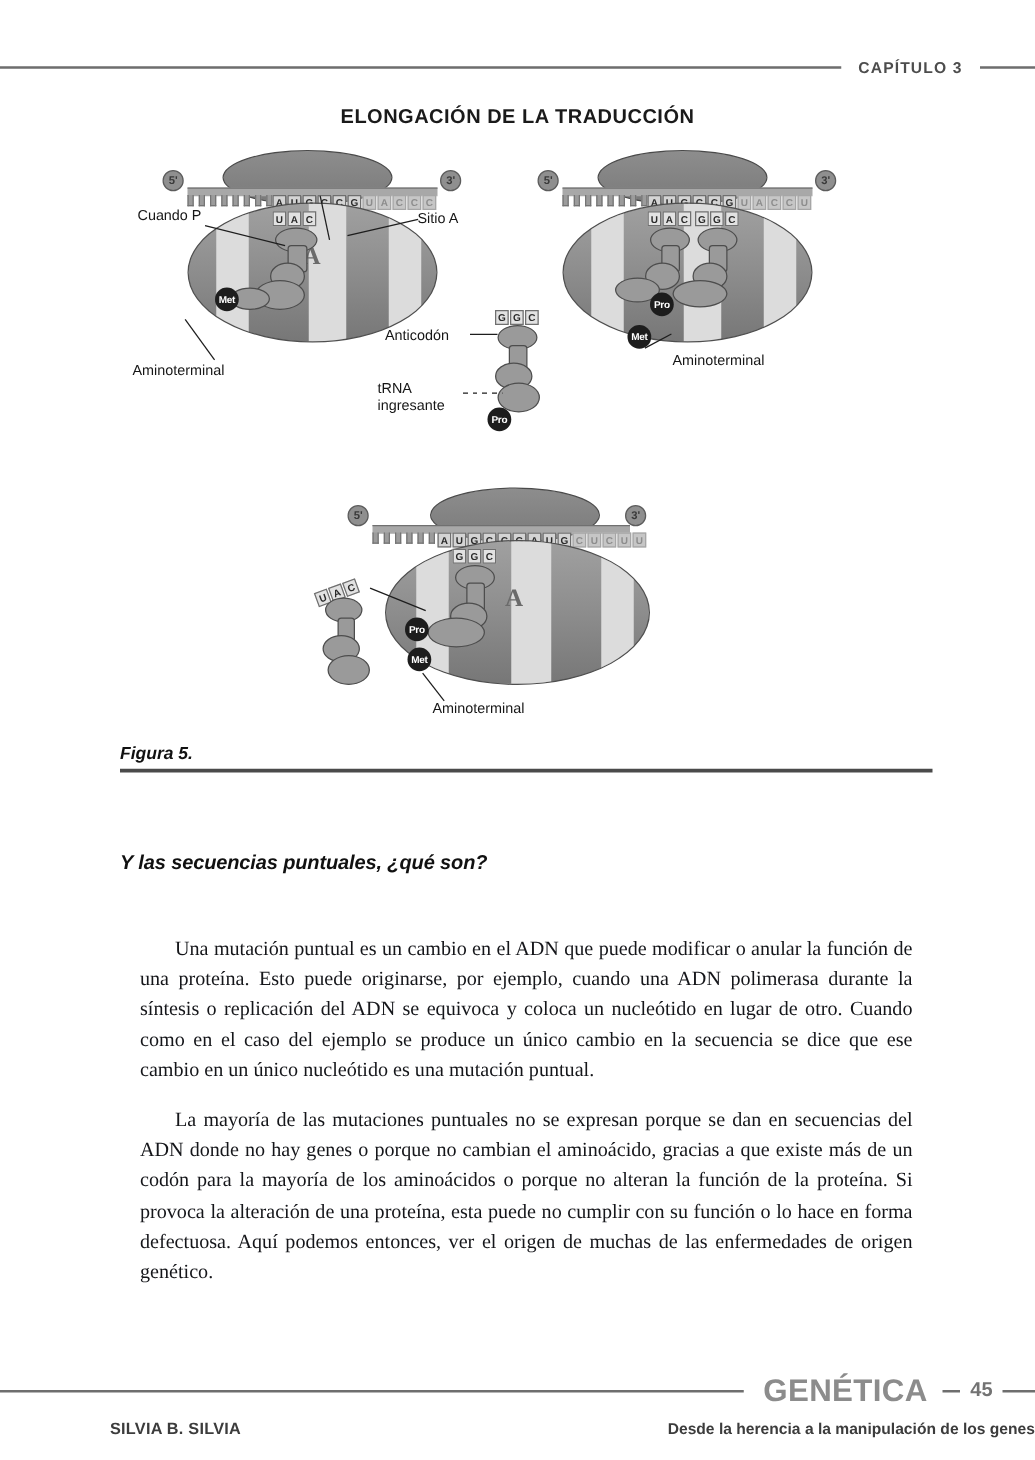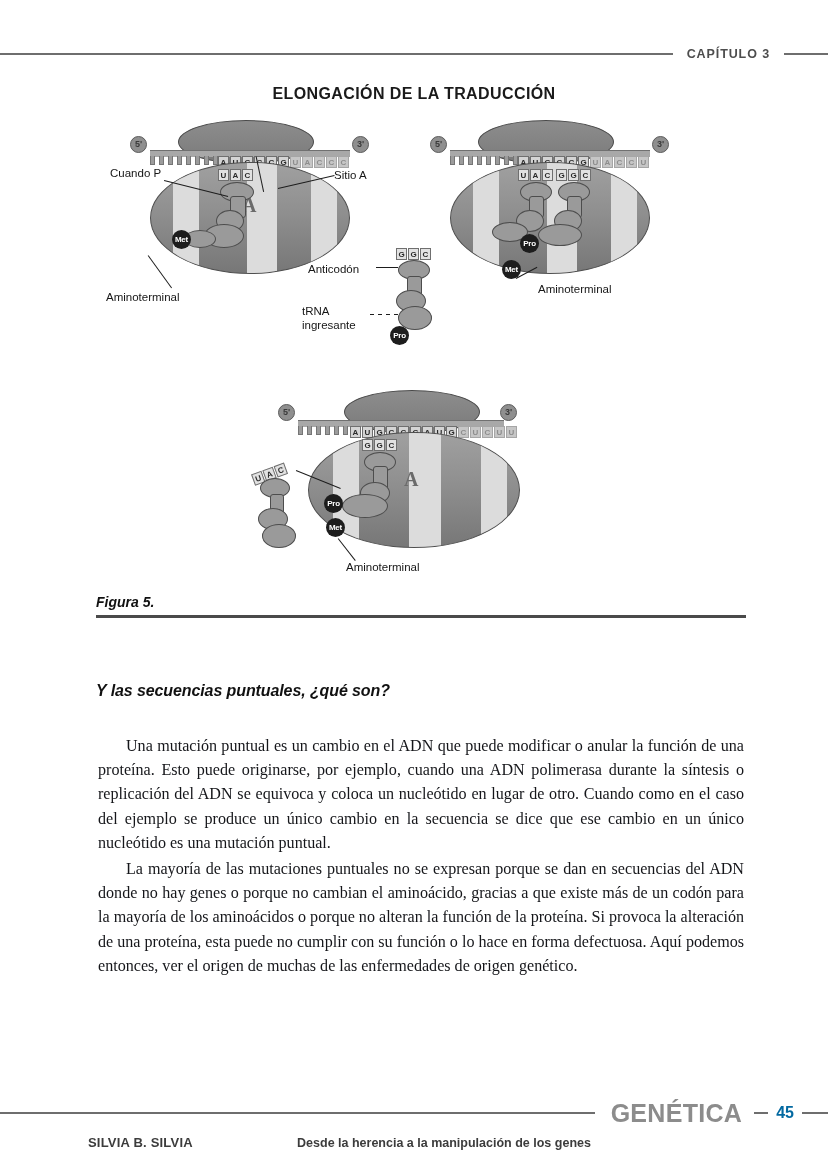--- a/index.html
+++ b/index.html
@@ -194,21 +194,21 @@
   .body-text {
     position: absolute;
     top: 732px; left: 96px;
     width: 650px;
     font-family: "Liberation Serif", serif;
     font-size: 16.1px;
     line-height: 24.2px;
     color: #15161a;
     text-align: justify;
   }
-  .body-text p { margin: 2px; text-indent: 28px; }
+  .body-text p { margin: 16px; text-indent: 28px; }
   .ftr-rule-row {
     position: absolute;
     bottom: 44px; left: 0; right: 0;
     height: 22px;
     display: flex;
     align-items: center;
   }
   .ftr-rule-left { flex: 1 1 auto; height: 2px; background: #6e6e6e; }
   .ftr-brand {
     flex: 0 0 auto;
@@ -218,36 +218,36 @@
     color: #8c8c8c;
     letter-spacing: 0.3px;
     white-space: nowrap;
   }
   .ftr-dash { flex: 0 0 14px; height: 2px; background: #6e6e6e; }
   .ftr-pageno {
     flex: 0 0 auto;
     padding: 0 8px;
     font-size: 16px;
     font-weight: bold;
-    color: #0369a1;
+    color: #737373;
   }
   .ftr-rule-right { flex: 0 0 26px; height: 2px; background: #6e6e6e; }
 
   .ftr-author {
     position: absolute;
     bottom: 18px; left: 88px;
     font-size: 13px;
     font-weight: bold;
     letter-spacing: 0.2px;
     color: #3c3c3c;
   }
   .ftr-subtitle {
     position: absolute;
     bottom: 18px; left: 0; right: 0;
-    text-align: center;
+    text-align: right;
     font-size: 12.5px;
     font-weight: bold;
     color: #3c3c3c;
     padding-left: 60px;
   }
 </style>
 </head>
 <body>
 
 <div class="page-header">

